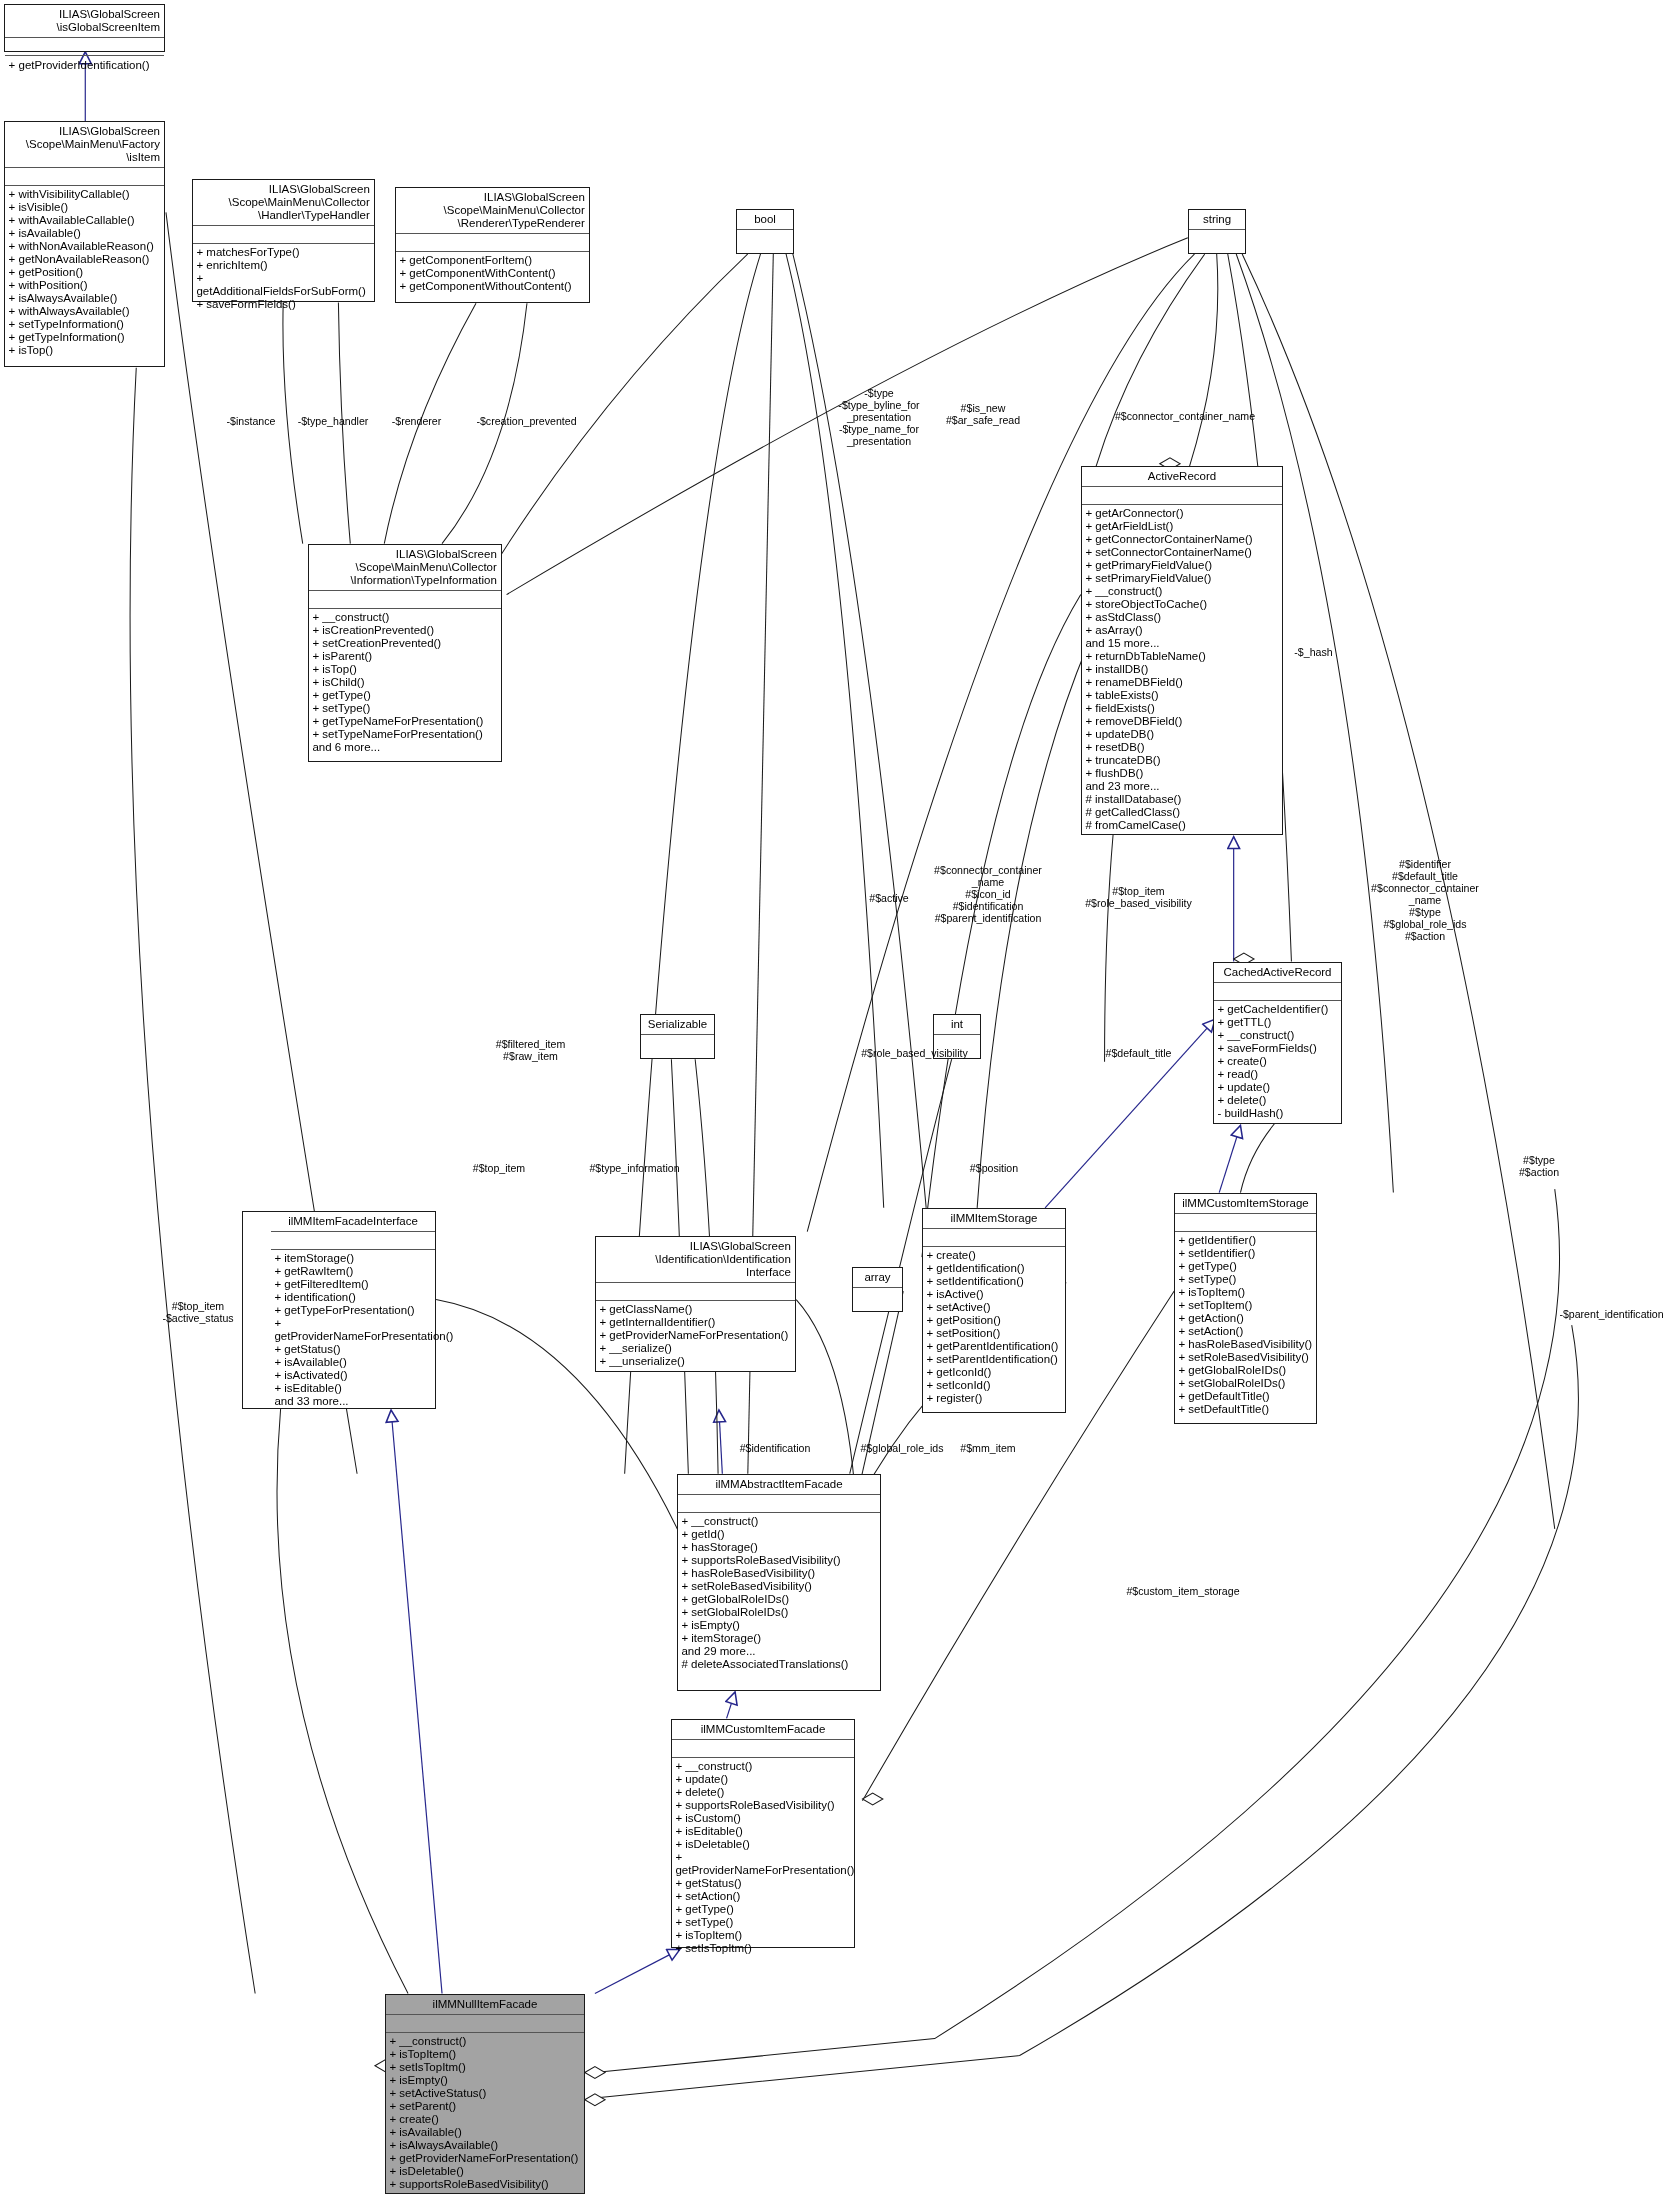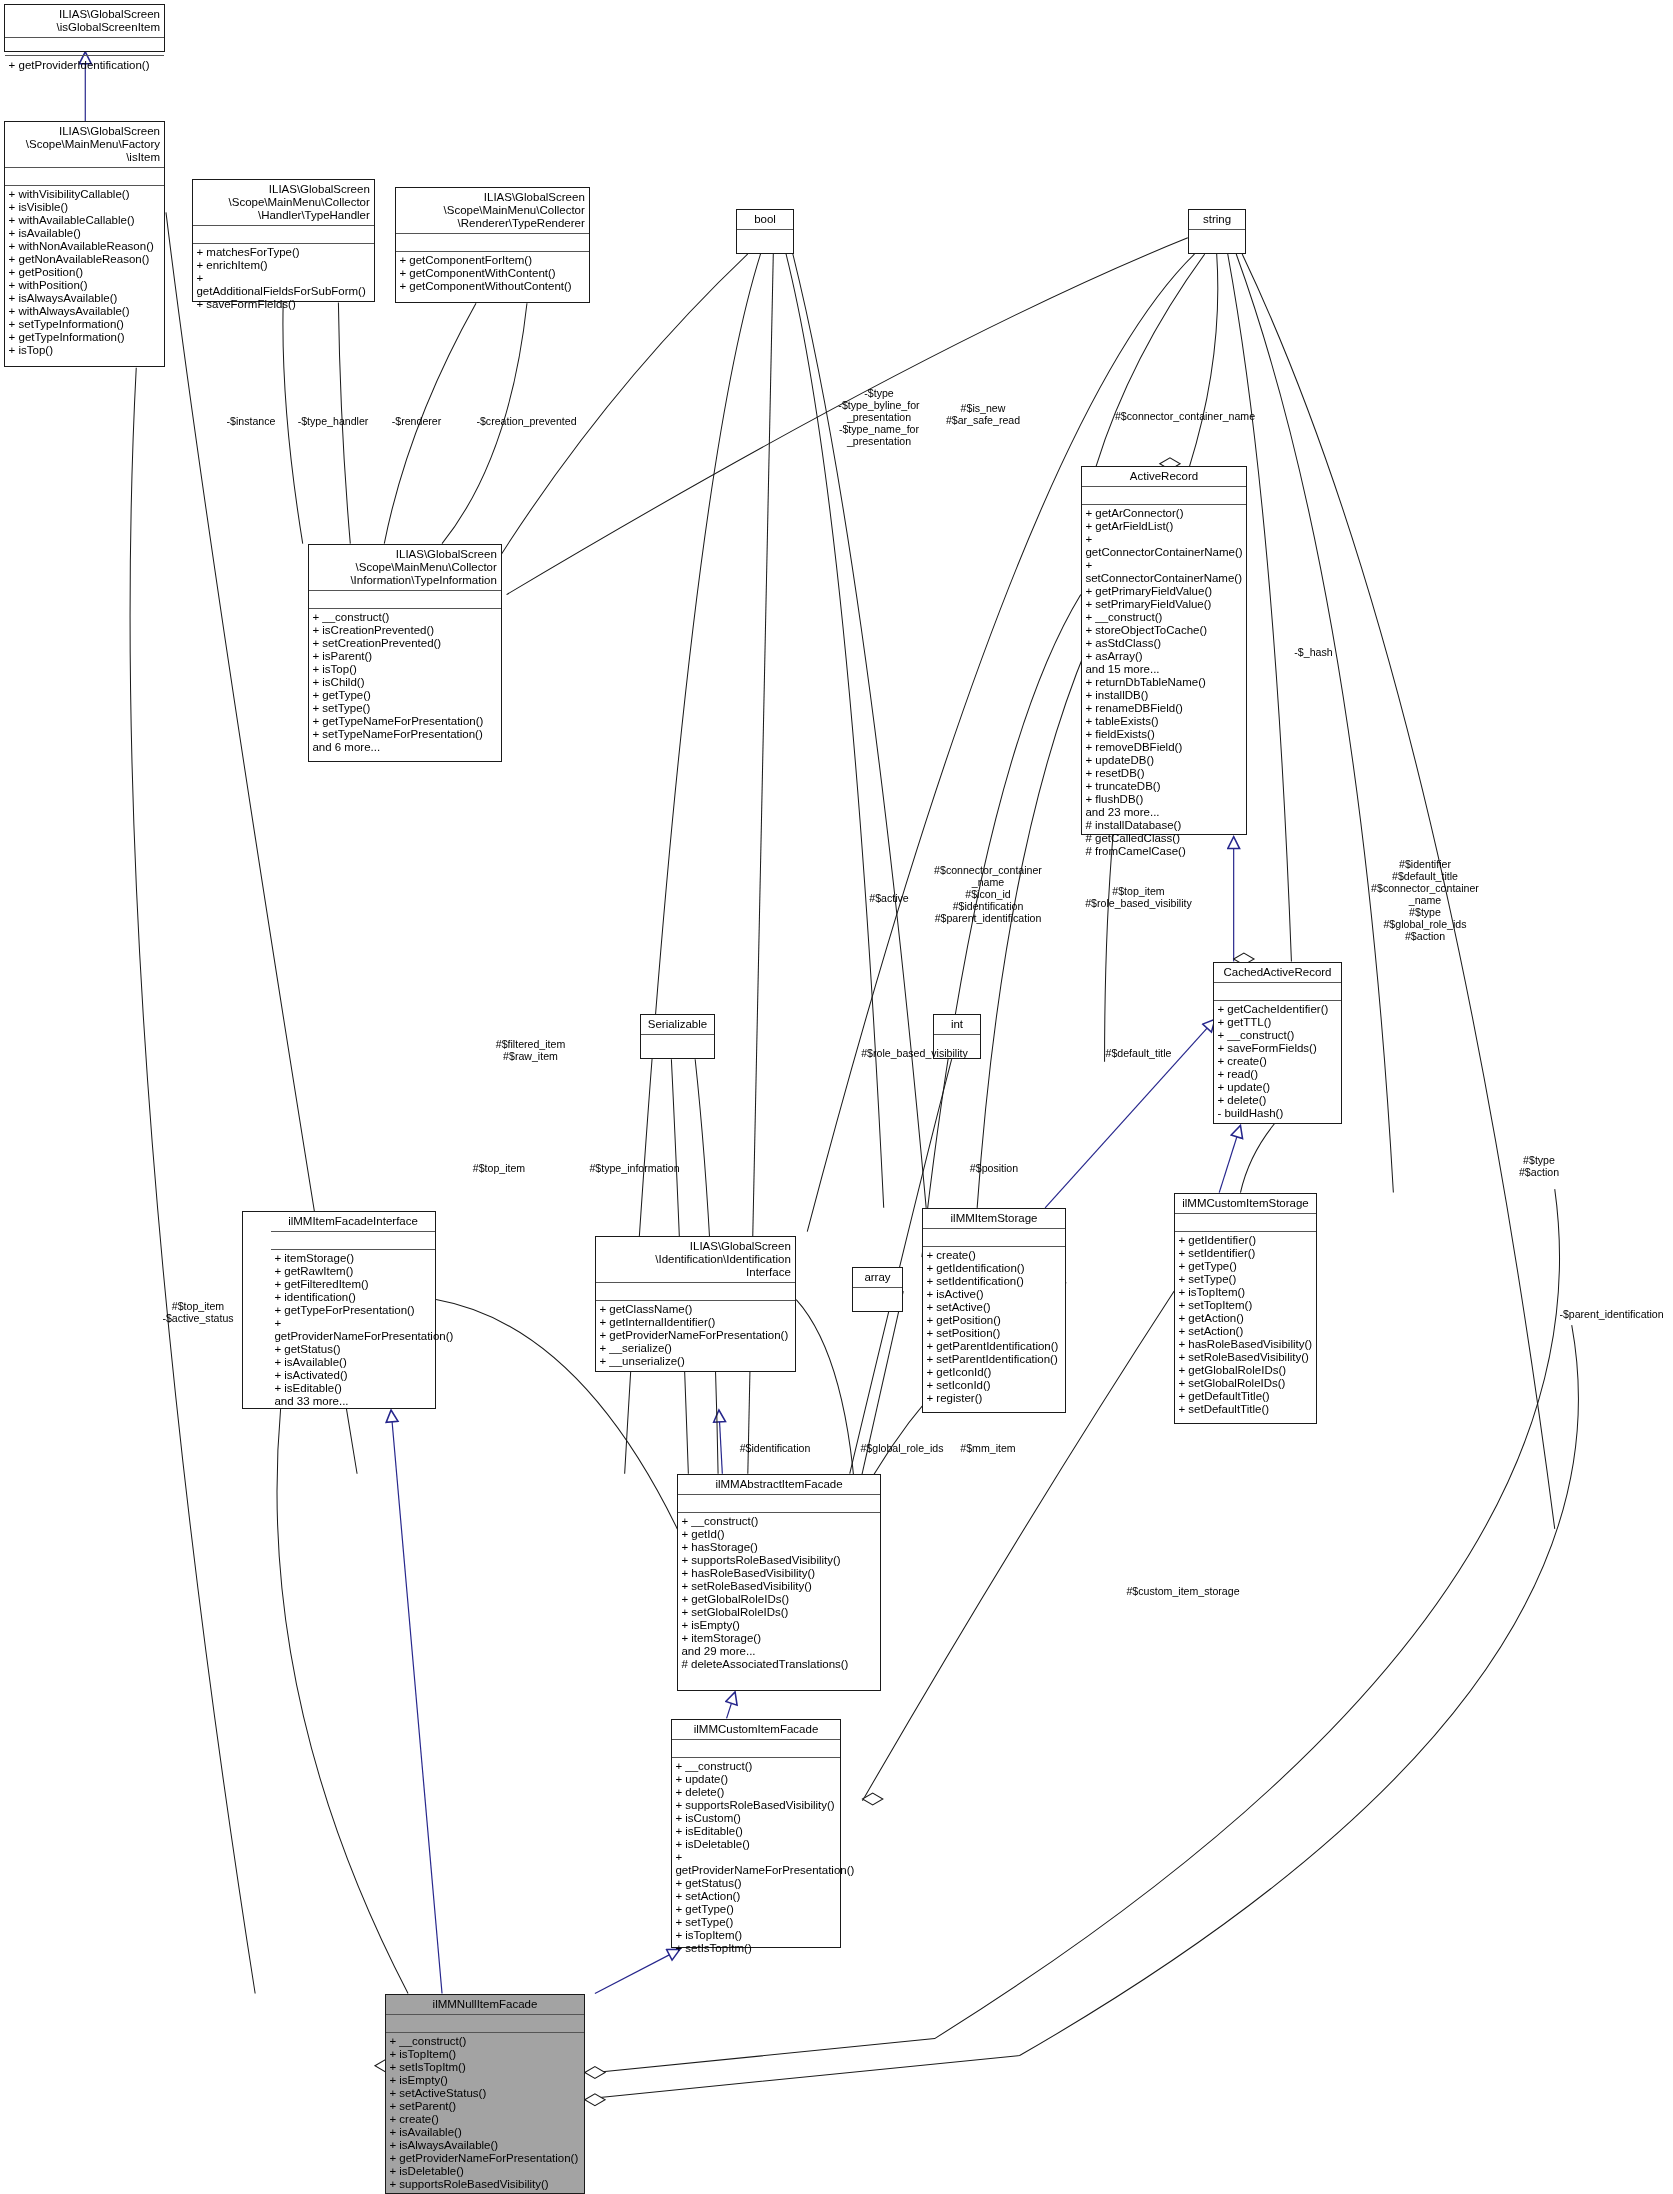--- a/index.html
+++ b/index.html
@@ -222,21 +222,21 @@
 + setCreationPrevented()
 + isParent()
 + isTop()
 + isChild()
 + getType()
 + setType()
 + getTypeNameForPresentation()
 + setTypeNameForPresentation()
 and 6 more...</div>
       </div>
-      <div class="uml-box" style="left: 1081px; top: 466px; width: 166px; height: 369px;">
+      <div class="uml-box" style="left: 1081px; top: 466px; width: 202px; height: 369px;">
         <div class="uml-title">ActiveRecord</div>
         <div class="uml-attrs"></div>
         <div class="uml-ops">+ getArConnector()
 + getArFieldList()
 + getConnectorContainerName()
 + setConnectorContainerName()
 + getPrimaryFieldValue()
 + setPrimaryFieldValue()
 + __construct()
 + storeObjectToCache()
@@ -352,21 +352,21 @@
 + supportsRoleBasedVisibility()
 + hasRoleBasedVisibility()
 + setRoleBasedVisibility()
 + getGlobalRoleIDs()
 + setGlobalRoleIDs()
 + isEmpty()
 + itemStorage()
 and 29 more...
 # deleteAssociatedTranslations()</div>
       </div>
-      <div class="uml-box" style="left: 671px; top: 1719px; width: 170px; height: 229px;">
+      <div class="uml-box" style="left: 671px; top: 1719px; width: 184px; height: 229px;">
         <div class="uml-title">ilMMCustomItemFacade</div>
         <div class="uml-attrs"></div>
         <div class="uml-ops">+ __construct()
 + update()
 + delete()
 + supportsRoleBasedVisibility()
 + isCustom()
 + isEditable()
 + isDeletable()
 + getProviderNameForPresentation()

